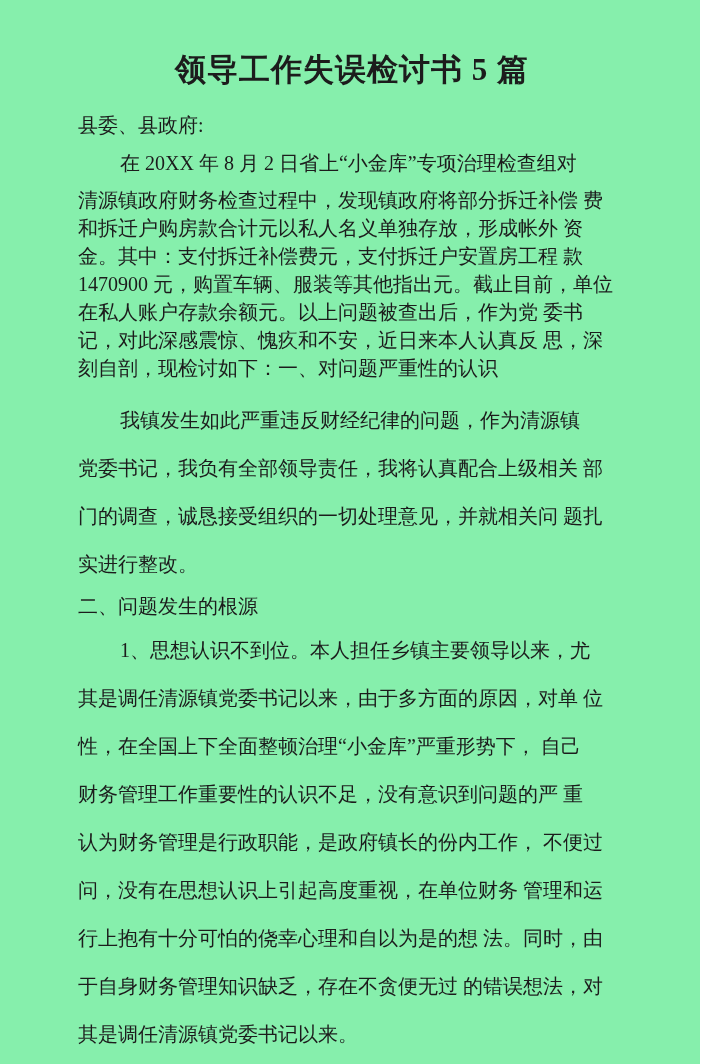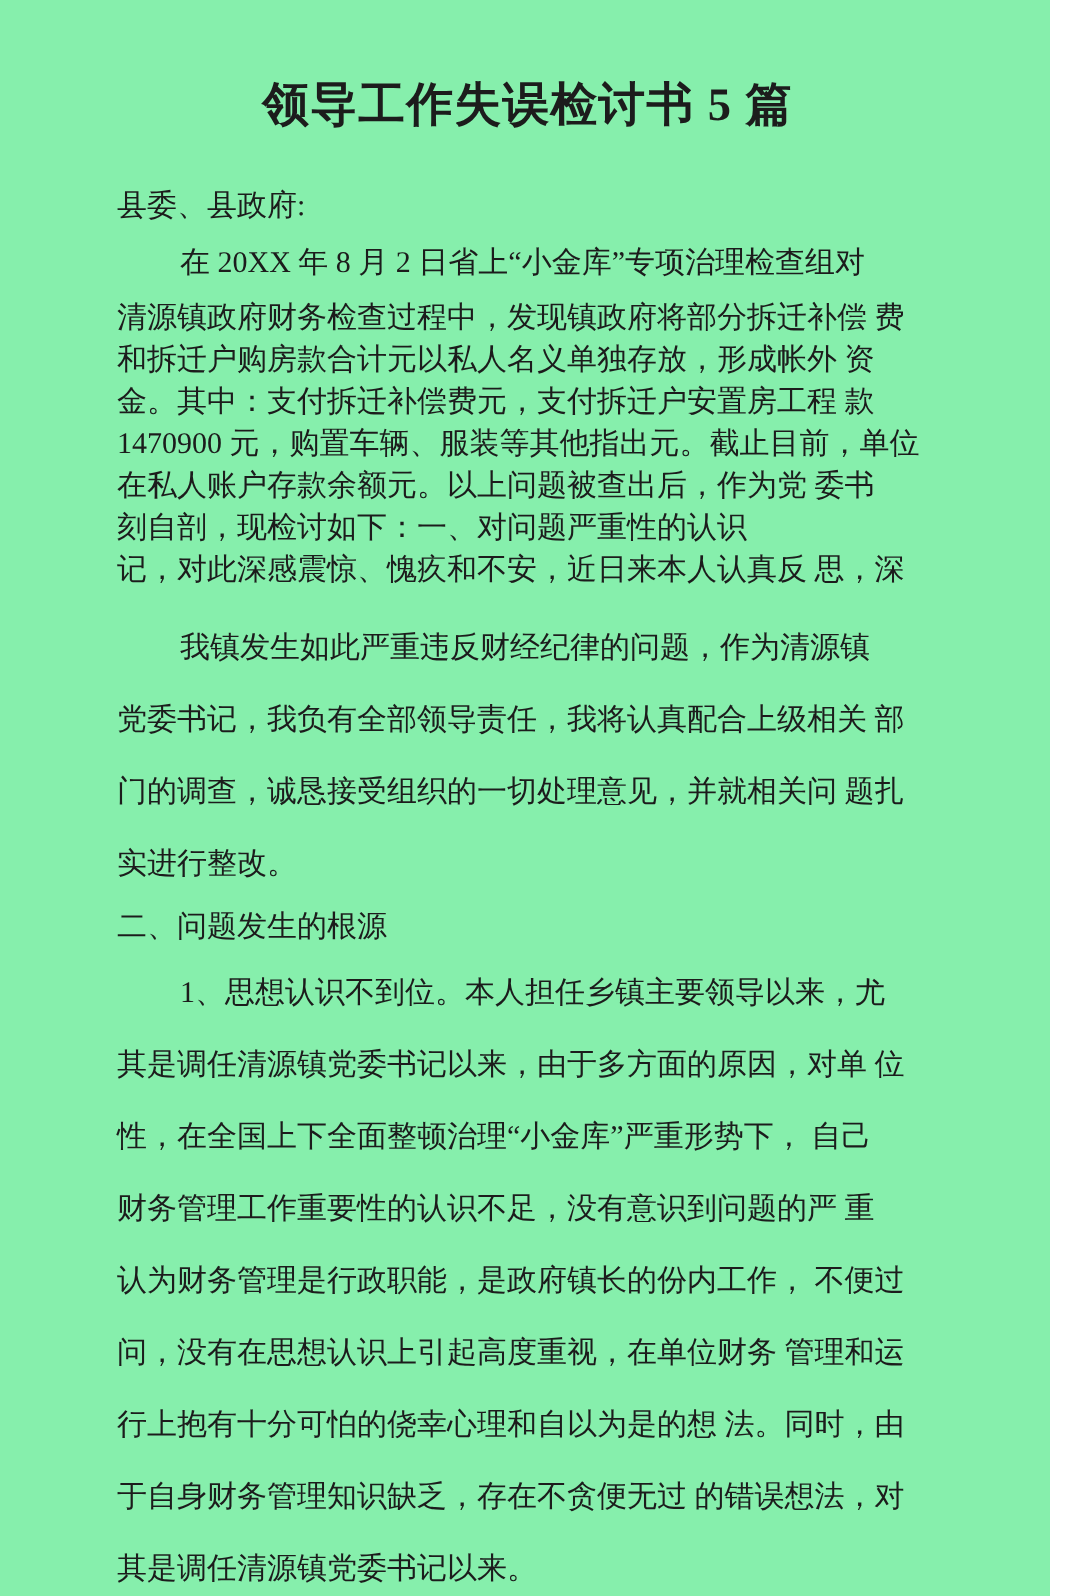--- a/index.html
+++ b/index.html
@@ -23,21 +23,21 @@
   }
   .doc-title {
     text-align: center;
     font-size: 31px;
     font-weight: bold;
     line-height: 48px;
     letter-spacing: 1px;
     white-space: nowrap;
   }
   .salutation {
-    margin-top: 28px;
+    margin-top: 16px;
     font-size: 20px;
     line-height: 30px;
   }
   .block { font-size: 20px; }
   .block .line { white-space: pre-wrap; }
   .ls-opening { margin-top: 6px; }
   .ls-opening .line { line-height: 34px; }
   .ls-dense { margin-top: 6px; }
   .ls-dense .line { line-height: 28px; }
   .ls-wide { margin-top: 14px; }
@@ -57,22 +57,22 @@
   <div id="blocks-container">
       <div class="block ls-opening indent-first">
         <div class="line">在 20XX 年 8 月 2 日省上“小金库”专项治理检查组对</div>
       </div>
       <div class="block ls-dense">
         <div class="line">清源镇政府财务检查过程中，发现镇政府将部分拆迁补偿 费</div>
         <div class="line">和拆迁户购房款合计元以私人名义单独存放，形成帐外 资</div>
         <div class="line">金。其中：支付拆迁补偿费元，支付拆迁户安置房工程 款</div>
         <div class="line">1470900 元，购置车辆、服装等其他指出元。截止目前，单位</div>
         <div class="line">在私人账户存款余额元。以上问题被查出后，作为党 委书</div>
+        <div class="line">记，对此深感震惊、愧疚和不安，近日来本人认真反 思，深</div>
         <div class="line">刻自剖，现检讨如下：一、对问题严重性的认识</div>
-        <div class="line">记，对此深感震惊、愧疚和不安，近日来本人认真反 思，深</div>
       </div>
       <div class="block ls-wide indent-first">
         <div class="line">我镇发生如此严重违反财经纪律的问题，作为清源镇</div>
         <div class="line">党委书记，我负有全部领导责任，我将认真配合上级相关 部</div>
         <div class="line">门的调查，诚恳接受组织的一切处理意见，并就相关问 题扎</div>
         <div class="line">实进行整改。</div>
       </div>
       <div class="block ls-heading">
         <div class="line">二、问题发生的根源</div>
       </div>

